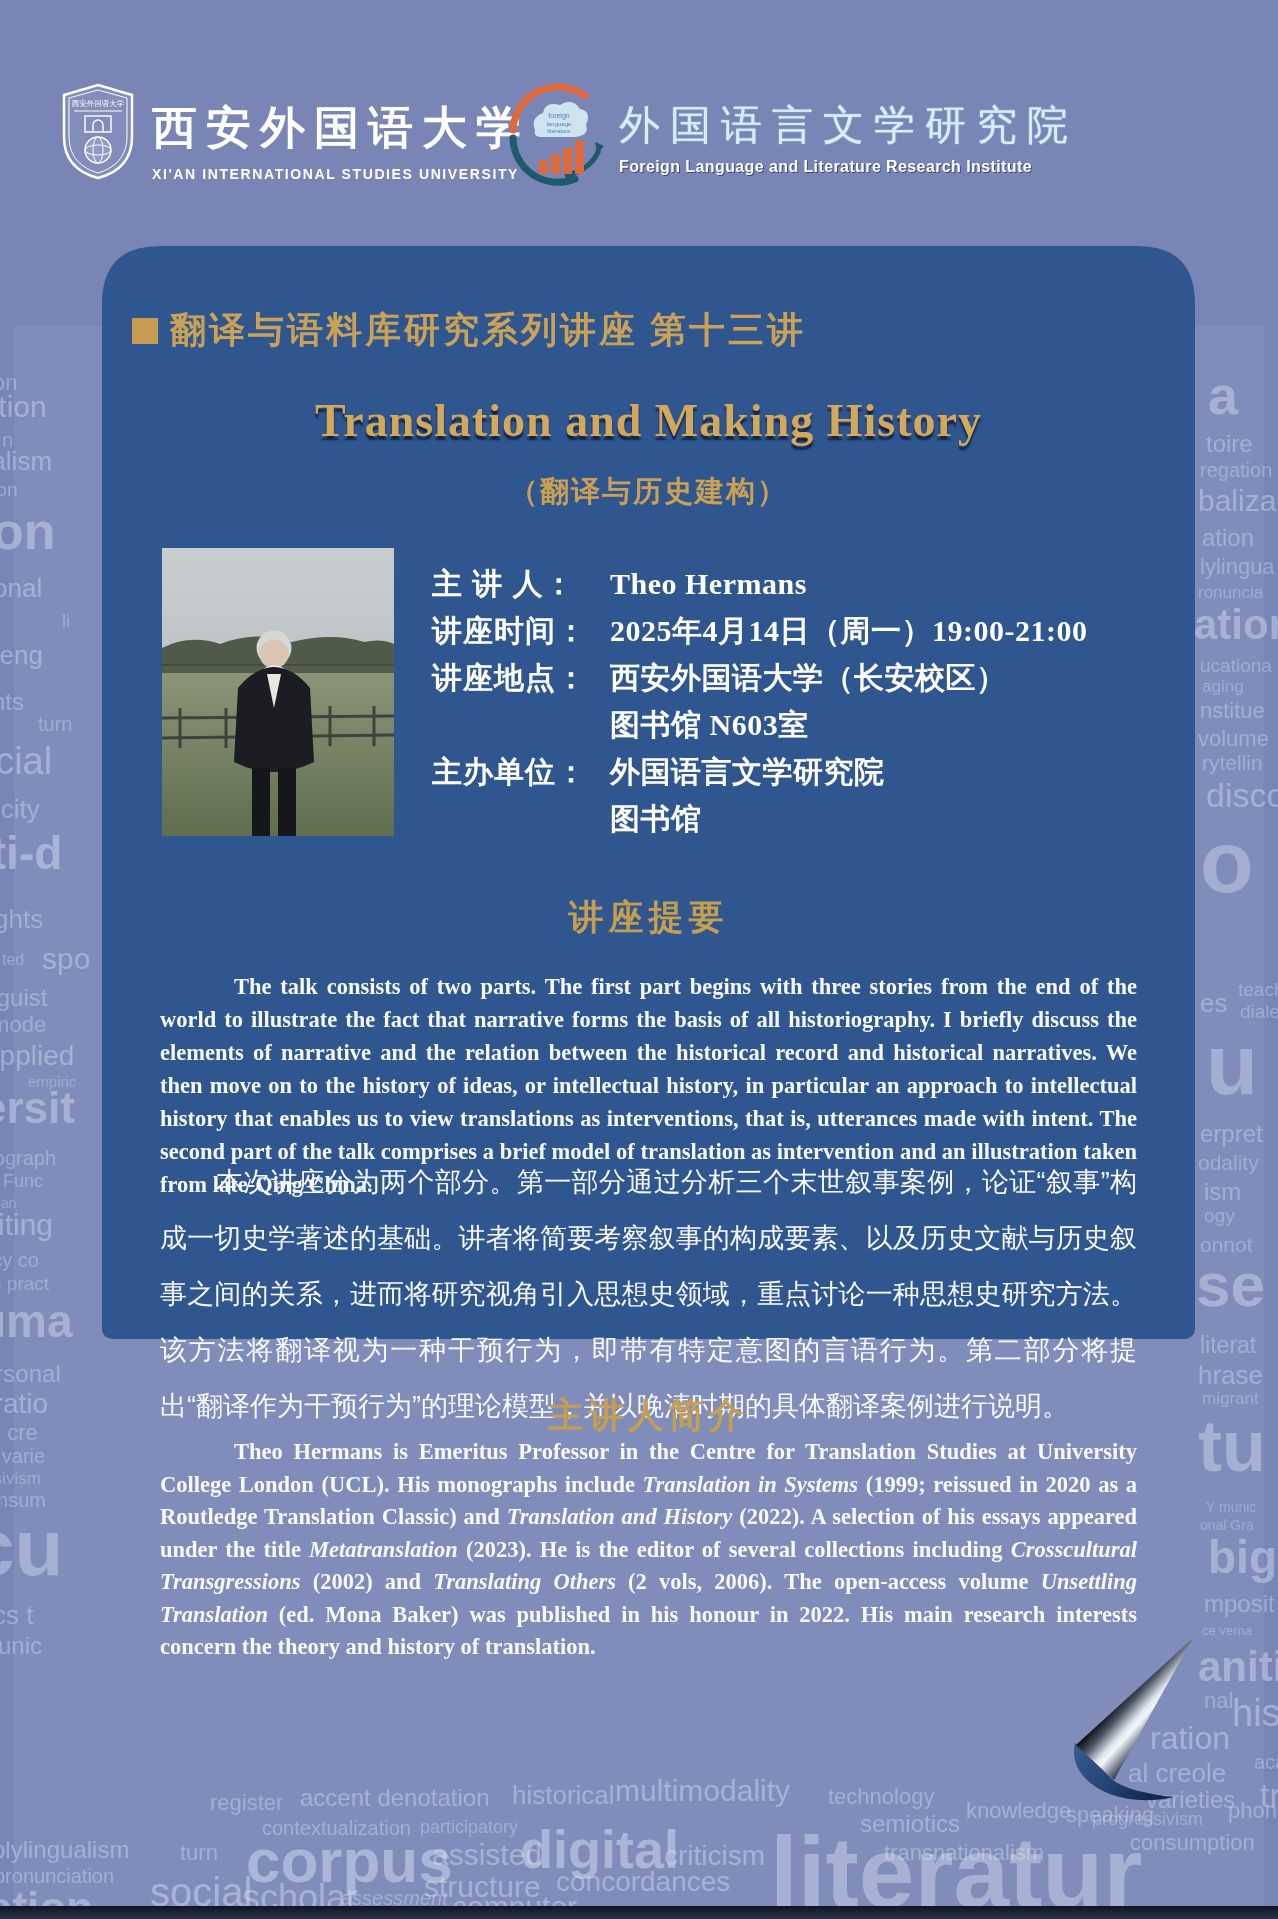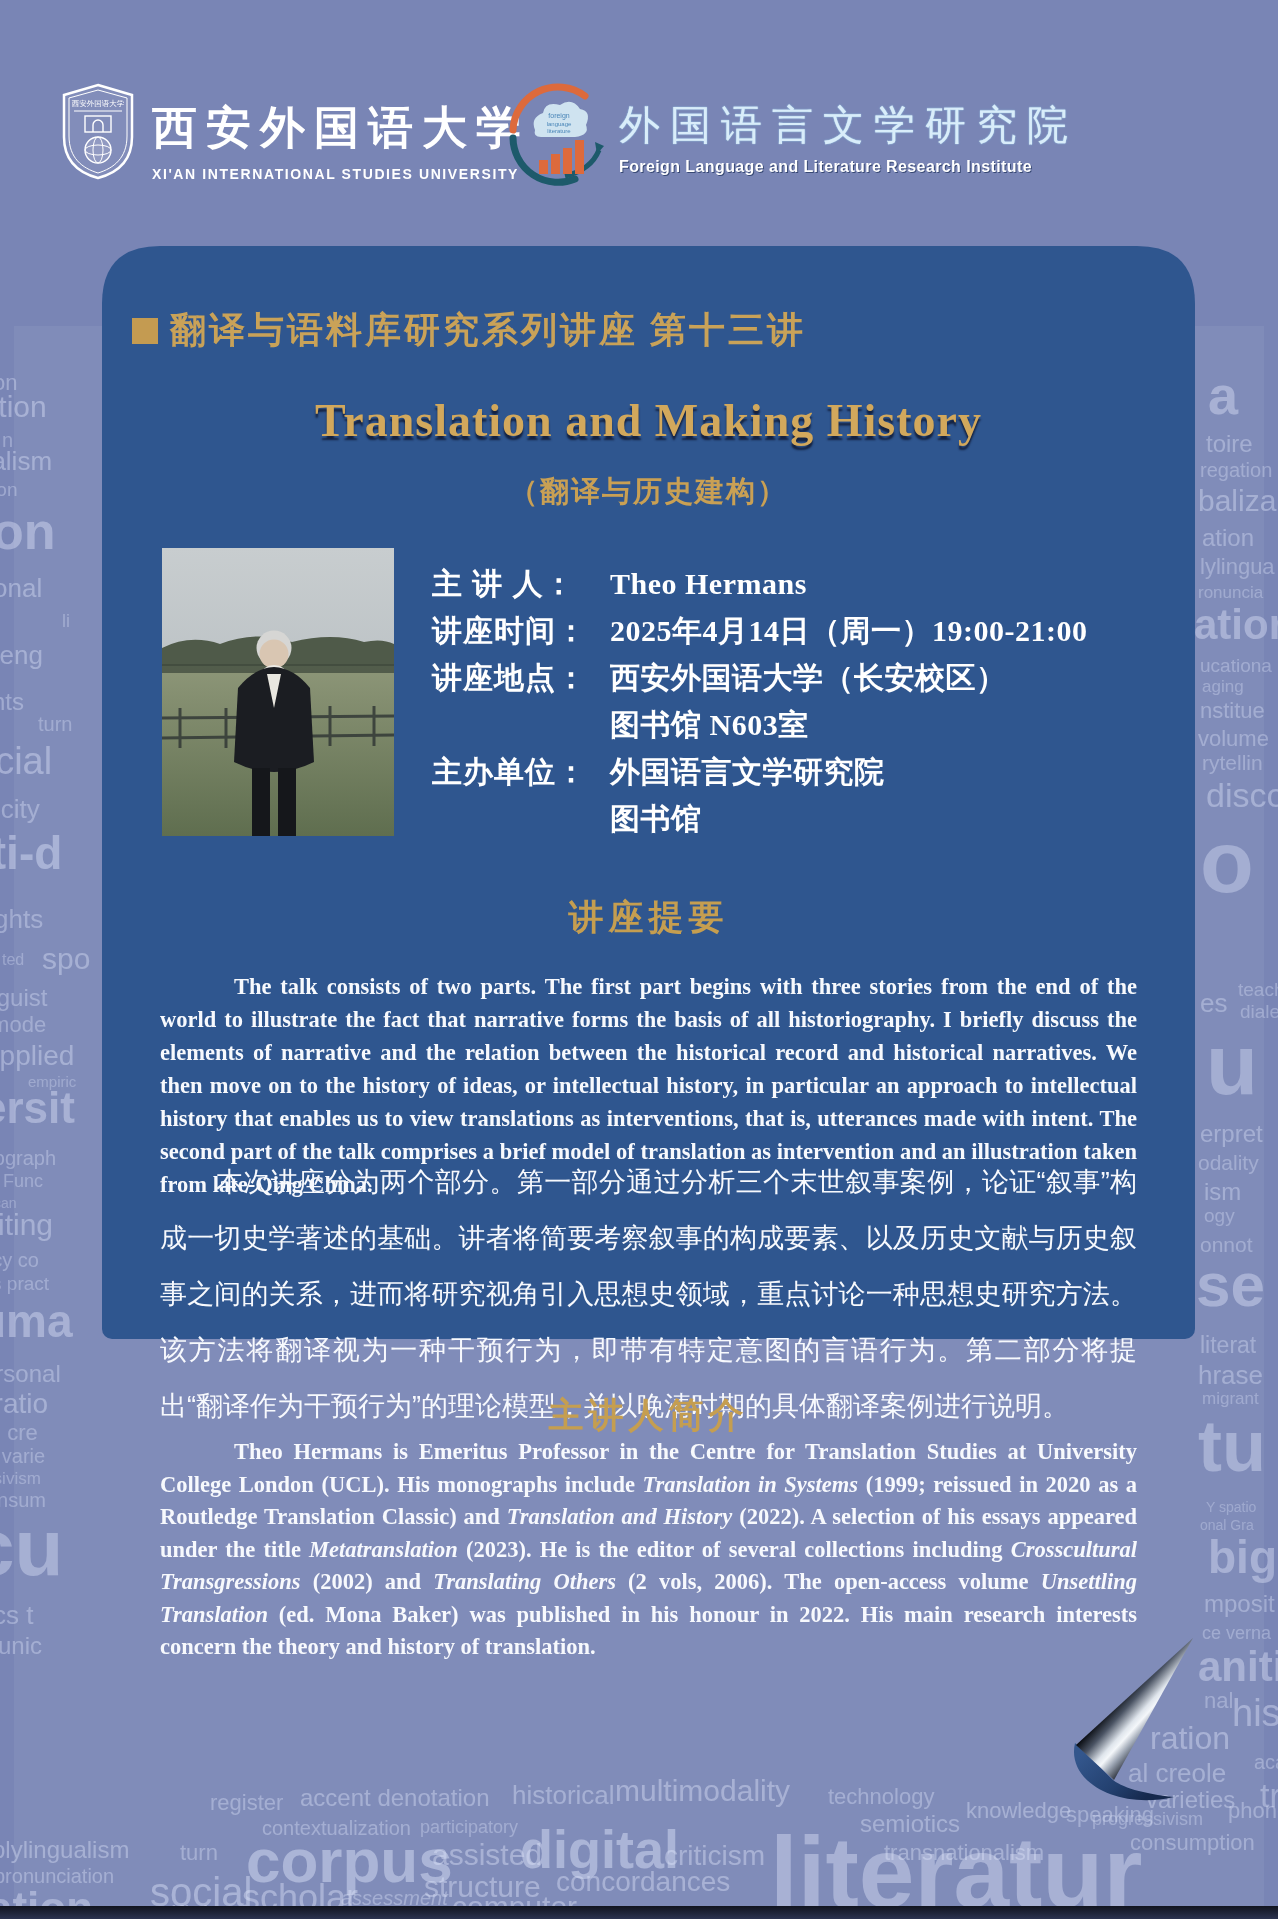--- a/index.html
+++ b/index.html
@@ -131,25 +131,25 @@
     <span class="word" style="left: 1200px; top: 1122px; font-size: 24px; opacity: 0.38;">erpret</span>
     <span class="word" style="left: 1198px; top: 1152px; font-size: 21px; opacity: 0.36;">odality</span>
     <span class="word" style="left: 1204px; top: 1180px; font-size: 24px; opacity: 0.38;">ism</span>
     <span class="word" style="left: 1204px; top: 1206px; font-size: 19px; opacity: 0.35;">ogy</span>
     <span class="word" style="left: 1200px; top: 1234px; font-size: 21px; opacity: 0.36;">onnot</span>
     <span class="word" style="left: 1196px; top: 1254px; font-size: 62px; opacity: 0.42; font-weight: 600;">se</span>
     <span class="word" style="left: 1200px; top: 1334px; font-size: 23px; opacity: 0.37;">literat</span>
     <span class="word" style="left: 1198px; top: 1362px; font-size: 26px; opacity: 0.38;">hrase</span>
     <span class="word" style="left: 1202px; top: 1390px; font-size: 17px; opacity: 0.34;">migrant</span>
     <span class="word" style="left: 1198px; top: 1410px; font-size: 72px; opacity: 0.4; font-weight: 600;">tu</span>
-    <span class="word" style="left: 1206px; top: 1500px; font-size: 14px; opacity: 0.32;">Y spatio</span>
+    <span class="word" style="left: 1206px; top: 1500px; font-size: 14px; opacity: 0.32;">Y munic</span>
     <span class="word" style="left: 1200px; top: 1518px; font-size: 14px; opacity: 0.32;">onal Gra</span>
     <span class="word" style="left: 1208px; top: 1534px; font-size: 46px; opacity: 0.42; font-weight: 600;">big</span>
     <span class="word" style="left: 1204px; top: 1592px; font-size: 24px; opacity: 0.38;">mposit</span>
-    <span class="word" style="left: 1202px; top: 1624px; font-size: 18px; opacity: 0.35;">ce verna</span>
+    <span class="word" style="left: 1202px; top: 1624px; font-size: 13px; opacity: 0.35;">ce verna</span>
     <span class="word" style="left: 1198px; top: 1646px; font-size: 42px; opacity: 0.42; font-weight: 600;">aniti</span>
     <span class="word" style="left: 1204px; top: 1690px; font-size: 22px; opacity: 0.36;">nal</span>
     <span class="word" style="left: 1232px; top: 1694px; font-size: 38px; opacity: 0.42;">hist</span>
     <span class="word" style="left: 1150px; top: 1722px; font-size: 32px; opacity: 0.42;">ration</span>
     <span class="word" style="left: 1128px; top: 1760px; font-size: 26px; opacity: 0.4;">al creole</span>
     <span class="word" style="left: 1254px; top: 1752px; font-size: 20px; opacity: 0.36;">aca</span>
     <span class="word" style="left: 1146px; top: 1788px; font-size: 24px; opacity: 0.4;">varieties</span>
     <span class="word" style="left: 1066px; top: 1804px; font-size: 22px; opacity: 0.38;">speaking</span>
     <span class="word" style="left: 1260px; top: 1778px; font-size: 34px; opacity: 0.4;">tr</span>
     <span class="word" style="left: 210px; top: 1792px; font-size: 22px; opacity: 0.38;">register</span>

